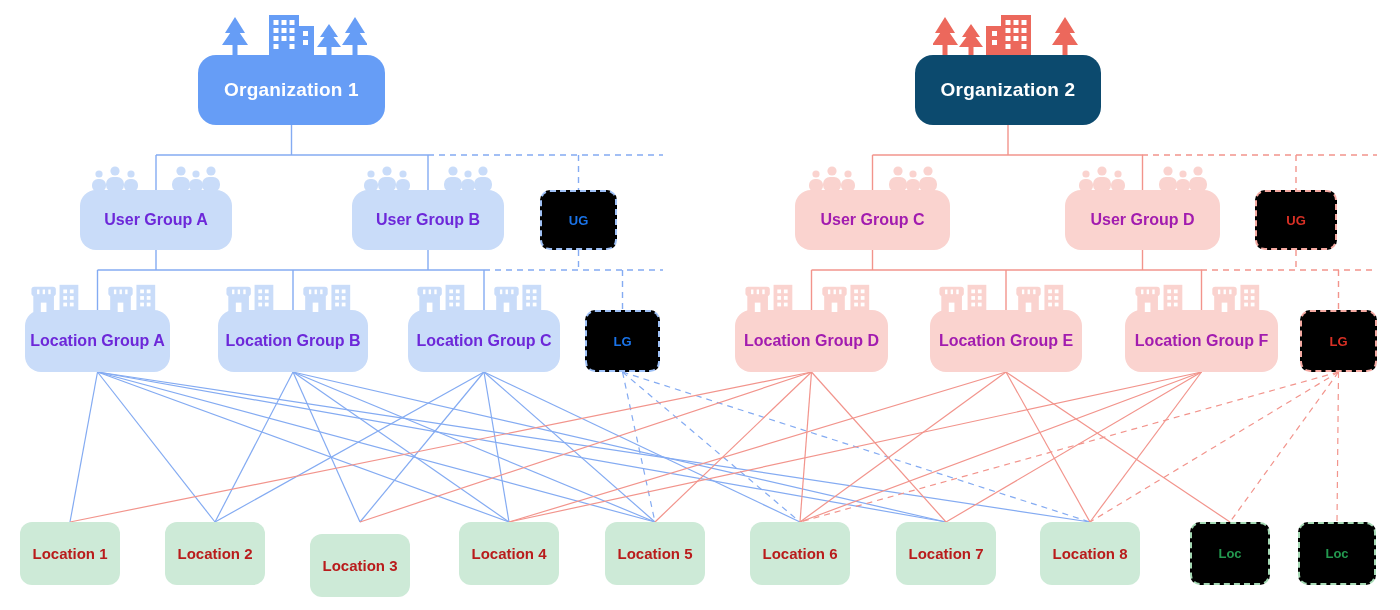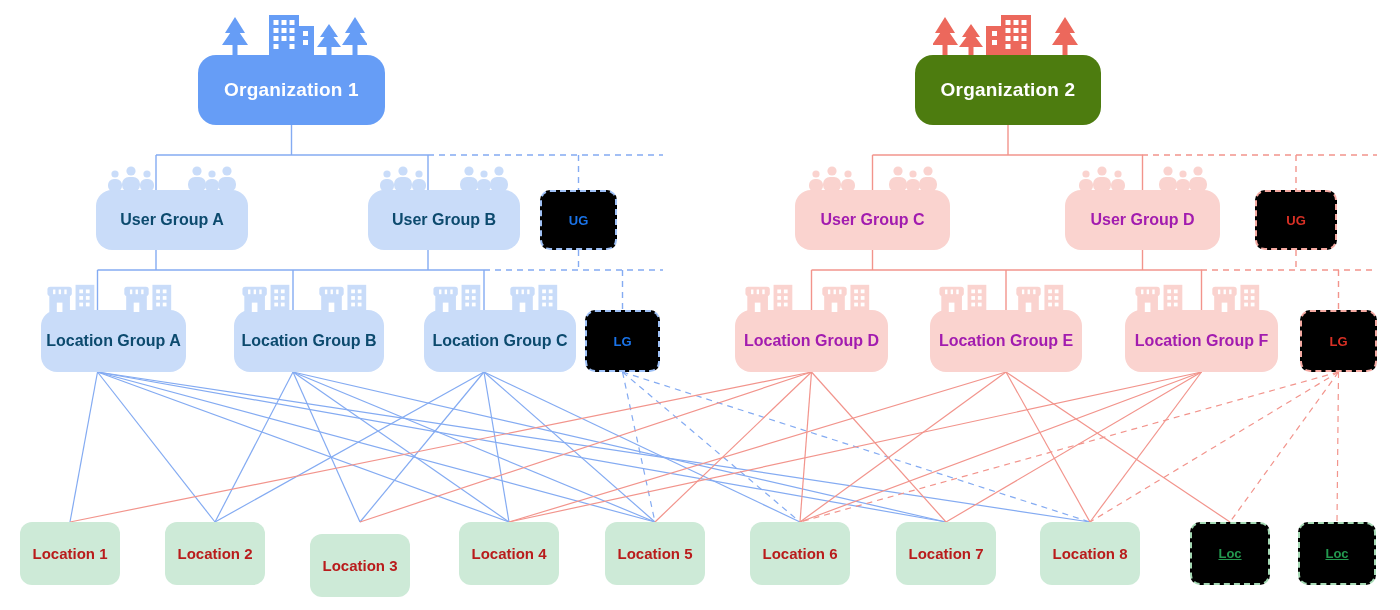--- a/index.html
+++ b/index.html
@@ -6,30 +6,30 @@
   .stage{position:relative;width:1400px;height:610px;background:#fff;overflow:hidden;
          font-family:"Liberation Sans",sans-serif;}
   #lines{position:absolute;left:0;top:0;width:1400px;height:610px;pointer-events:none;}
   .node{position:absolute;display:flex;align-items:center;justify-content:center;
         box-sizing:border-box;white-space:nowrap;font-weight:bold;z-index:2;}
   .node .icon{position:absolute;left:50%;transform:translateX(-50%);bottom:100%;margin-bottom:-2px;z-index:1;}
   .node .icon.mirror{transform:translateX(-50%) scaleX(-1);}
   
   .org{border-radius:18px;color:#fff;font-size:19px;letter-spacing:.2px;}
   .org.blue{background:#669df6;}
-  .org.red{background:#4d7c0f;}
+  .org.red{background:#0c4a6e;}
   
   .grp{border-radius:16px;font-size:16px;}
-  .grp.blue{background:#c9dcf9;color:#0c4a6e;margin-left:16px;}
+  .grp.blue{background:#c9dcf9;color:#6d28d9;}
   .grp.red{background:#fad3cf;color:#a21caf;}
   
   .gen{border-radius:10px;font-size:13px;background:#000000;}
   .gen.blue{border:2px dashed #9fc1f7;color:#1a73e8;}
   .gen.red{border:2px dashed #f4a9a2;color:#d93025;}
-  .gen.green{border:2px dashed #a5d9b4;color:#23994f;text-decoration:underline;}
+  .gen.green{border:2px dashed #a5d9b4;color:#23994f;}
   
   .loc{border-radius:12px;font-size:15px;background:#cdead7;color:#b91c1c;}
   
   .icon.blue-fill{color:#c9dcf9;}
   .icon.red-fill{color:#fad3cf;}
   .icon.blue-solid{color:#669df6;}
   .icon.red-solid{color:#ec685c;}
   
   #org1{left:198px;top:55px;width:187px;height:70px}
   #org2{left:915px;top:55px;width:186px;height:70px}

